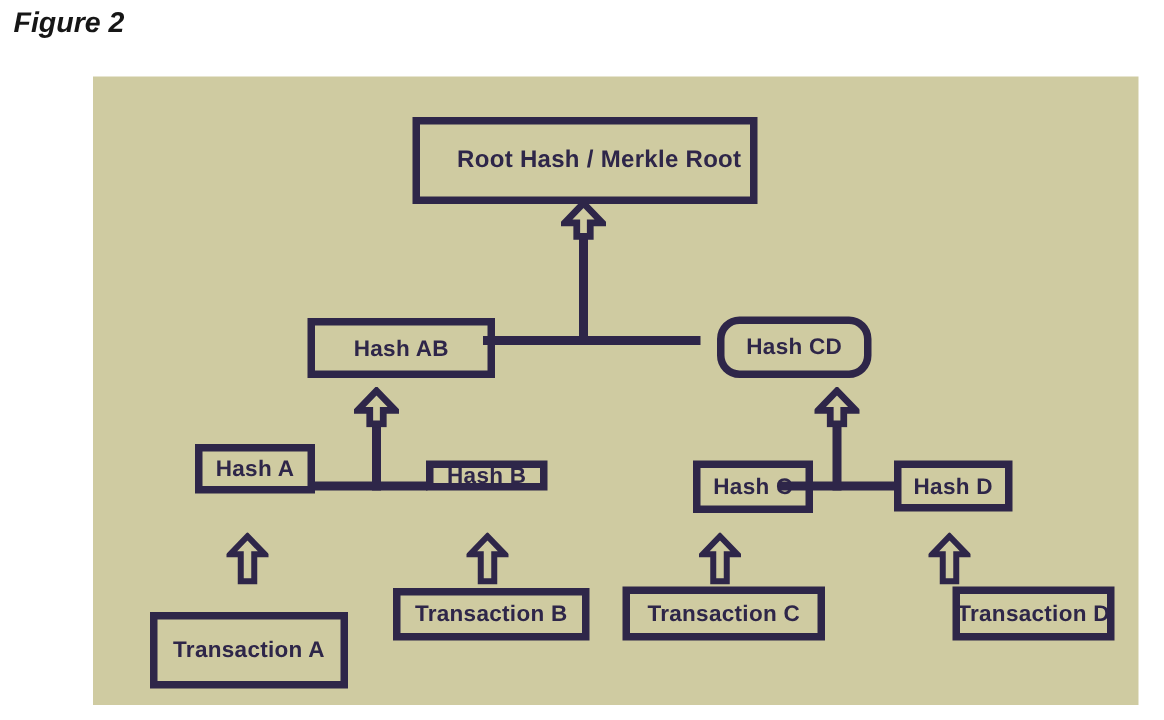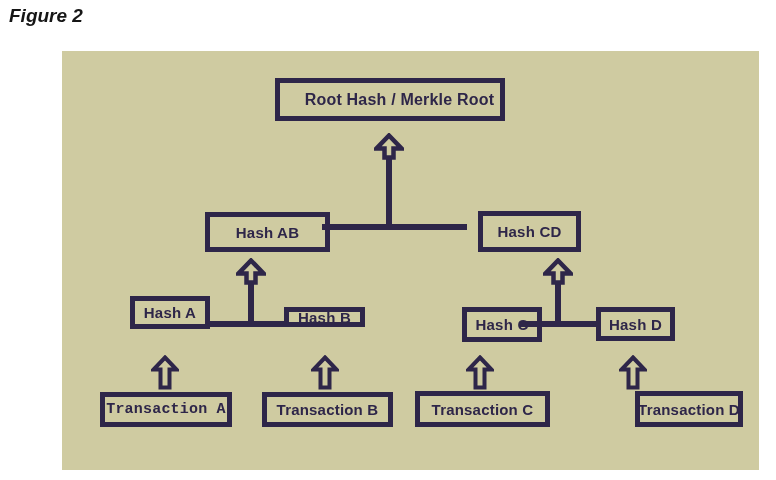--- a/index.html
+++ b/index.html
@@ -88,28 +88,28 @@
     <svg width="28" height="35" viewBox="0 0 28 35" aria-hidden="true">
       <path d="M14 2.5 L25.5 14.5 L18.5 14.5 L18.5 32.5 L9.5 32.5 L9.5 14.5 L2.5 14.5 Z" fill="none" stroke="currentColor" stroke-width="4" stroke-linejoin="miter"></path>
     </svg>
   </div>
   <div class="arrow" style="left:619px;top:355px;">
     <svg width="28" height="35" viewBox="0 0 28 35" aria-hidden="true">
       <path d="M14 2.5 L25.5 14.5 L18.5 14.5 L18.5 32.5 L9.5 32.5 L9.5 14.5 L2.5 14.5 Z" fill="none" stroke="currentColor" stroke-width="4" stroke-linejoin="miter"></path>
     </svg>
   </div>
 
-  <div class="node" style="left:275px;top:78px;width:230px;height:43px;font-size:16px;padding-left:19px;">Root Hash / Merkle Root</div>
+  <div class="node" style="left:275px;top:78px;width:230px;height:58px;font-size:16px;padding-left:19px;">Root Hash / Merkle Root</div>
 
   <div class="node" style="left:205px;top:212px;width:125px;height:40px;">Hash AB</div>
-  <div class="node" style="left:478px;top:211px;width:103px;height:41px;">Hash CD</div>
+  <div class="node" style="left:478px;top:211px;width:103px;height:41px;border-radius:15px;">Hash CD</div>
 
   <div class="node" style="left:130px;top:296px;width:80px;height:33px;">Hash A</div>
   <div class="node" style="left:284px;top:307px;width:81px;height:20px;">Hash B</div>
   <div class="node" style="left:441px;top:307px;width:80px;height:35px;margin-left:21px;">Hash C</div>
   <div class="node" style="left:596px;top:307px;width:79px;height:34px;">Hash D</div>
 
-  <div class="node" style="left:100px;top:392px;width:132px;height:35px;font-family:Liberation Mono, monospace;">Transaction A</div>
+  <div class="node" style="left:100px;top:408px;width:132px;height:51px;">Transaction A</div>
   <div class="node" style="left:262px;top:392px;width:131px;height:35px;">Transaction B</div>
   <div class="node" style="left:415px;top:391px;width:135px;height:36px;">Transaction C</div>
   <div class="node" style="left:603px;top:391px;width:108px;height:36px;margin-left:32px;">Transaction D</div>
 
 </div>
 
 </body></html>

